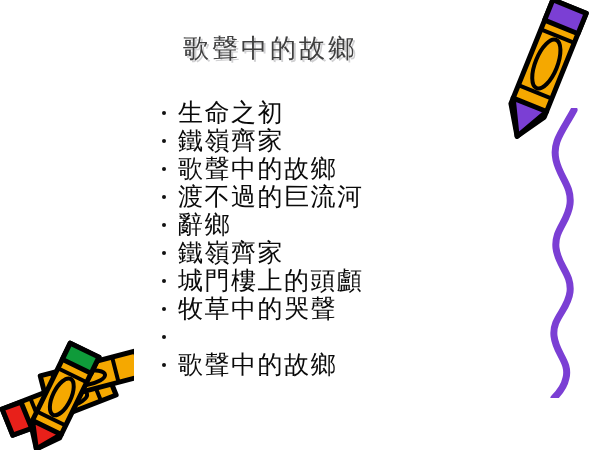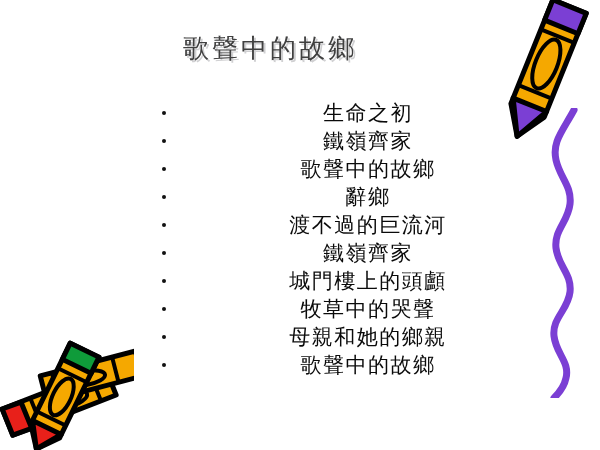--- a/index.html
+++ b/index.html
@@ -48,25 +48,24 @@
     margin: 0;
     padding: 0;
     list-style: none;
   }
   .bullet-item {
     position: relative;
     height: 28px;
     line-height: 28px;
     padding-left: 20px;
     font-family: "DejaVu Serif", "Liberation Serif", serif;
-    font-size: 21px;
+    font-size: 25px;
     letter-spacing: 1.5px;
     color: #0a0a0a;
     white-space: nowrap;
-    text-align: center;
   }
   .bullet-marker {
     position: absolute;
     left: 4px;
     top: 12px;
     width: 4px;
     height: 4px;
     border-radius: 50%;
     background: #111111;
   }
@@ -113,41 +112,40 @@
     <li class="bullet-item">
       <span class="bullet-marker"></span>
       <span class="bullet-text">鐵嶺齊家</span>
     </li>
     <li class="bullet-item">
       <span class="bullet-marker"></span>
       <span class="bullet-text">歌聲中的故鄉</span>
     </li>
     <li class="bullet-item">
       <span class="bullet-marker"></span>
+      <span class="bullet-text">渡不過的巨流河</span>
+    </li>
+    <li class="bullet-item">
+      <span class="bullet-marker"></span>
       <span class="bullet-text">辭鄉</span>
     </li>
     <li class="bullet-item">
       <span class="bullet-marker"></span>
-      <span class="bullet-text">渡不過的巨流河</span>
-    </li>
-    <li class="bullet-item">
-      <span class="bullet-marker"></span>
       <span class="bullet-text">鐵嶺齊家</span>
     </li>
     <li class="bullet-item">
       <span class="bullet-marker"></span>
       <span class="bullet-text">城門樓上的頭顱</span>
     </li>
     <li class="bullet-item">
       <span class="bullet-marker"></span>
       <span class="bullet-text">牧草中的哭聲</span>
     </li>
     <li class="bullet-item">
       <span class="bullet-marker"></span>
-      <span class="bullet-text">母親和她的鄉親</span>
     </li>
     <li class="bullet-item">
       <span class="bullet-marker"></span>
       <span class="bullet-text">歌聲中的故鄉</span>
     </li>
   </ul>
 
   <svg class="art" id="crayon-top-right" viewBox="0 0 140 150">
     <g transform="rotate(22 70 75)">
 

